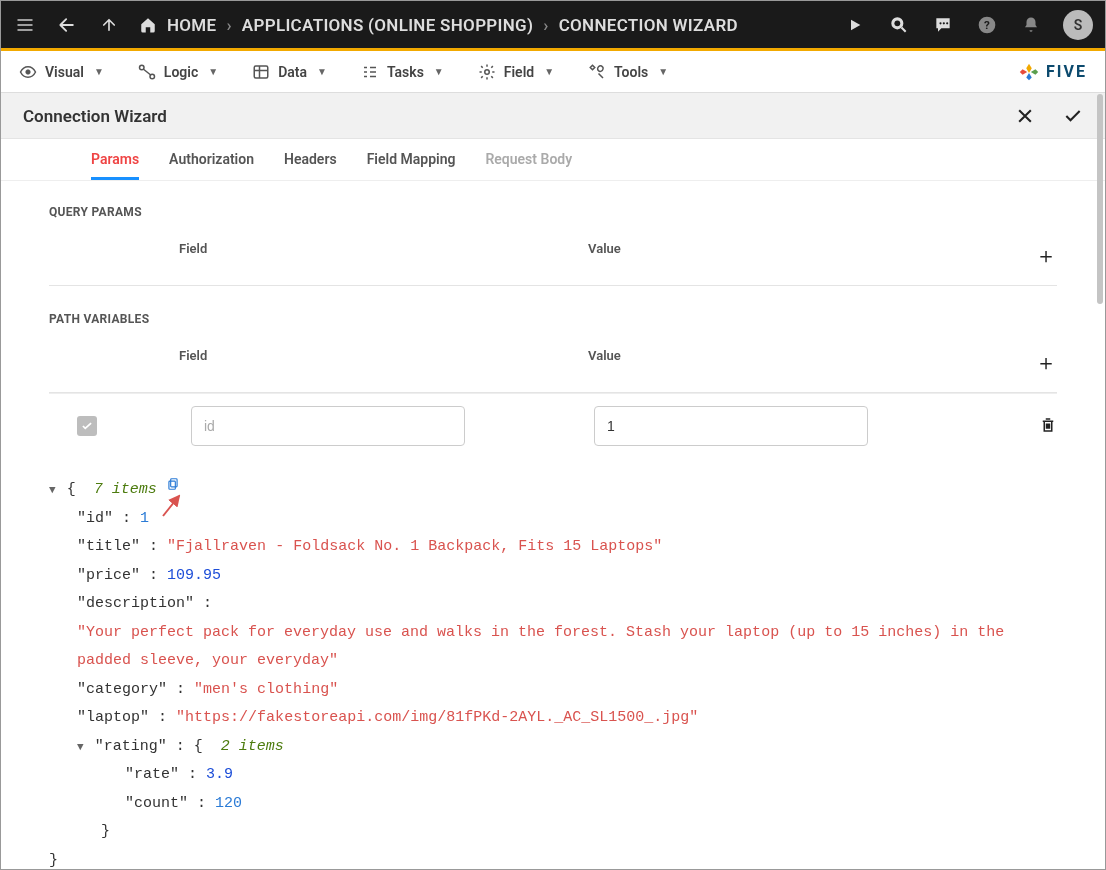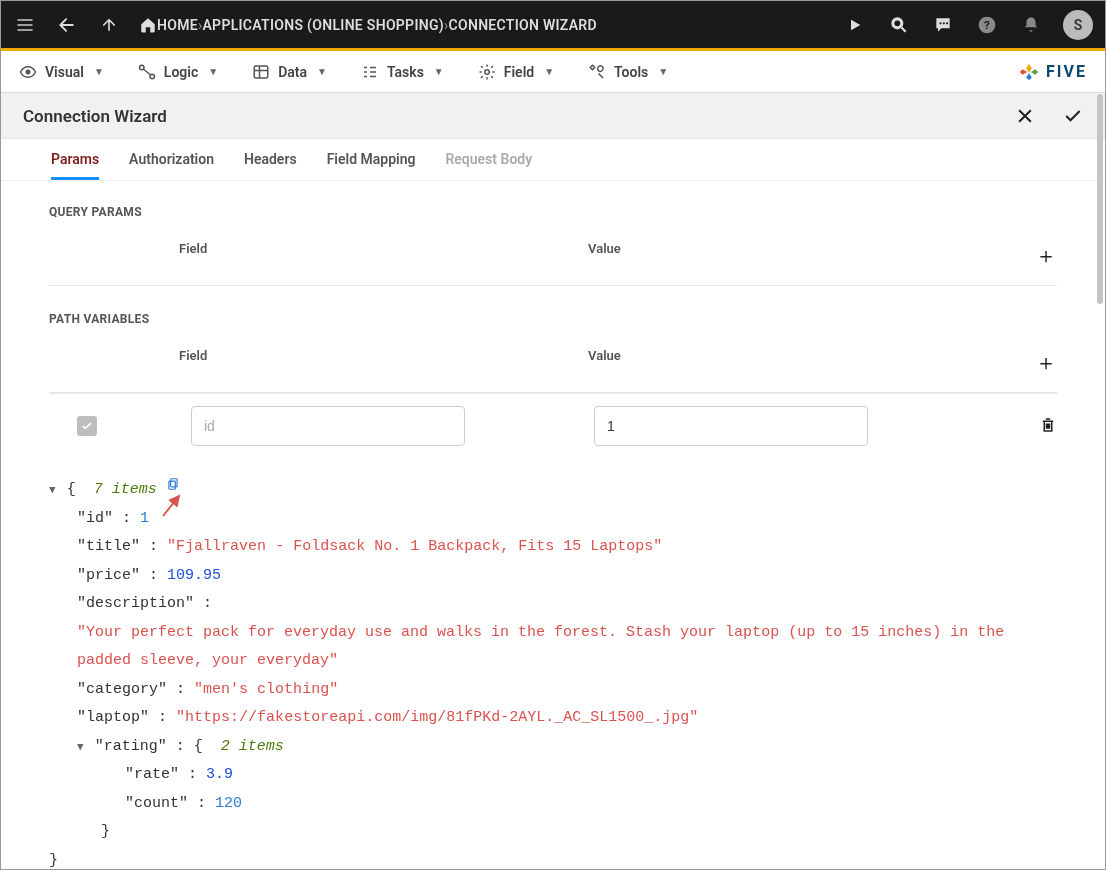--- a/index.html
+++ b/index.html
@@ -4,42 +4,42 @@
 <style>
   * { box-sizing: border-box; margin: 0; padding: 0; }
   html, body { width: 1106px; height: 870px; font-family: -apple-system, "Segoe UI", Roboto, Arial, sans-serif; font-size: 14px; background:#fff; color:#333; overflow:hidden; }
   body { border:1px solid #999; }
 
   
   .topbar { background:#1a1a1a; height:50px; display:flex; align-items:center; padding:0 12px; color:#ddd; border-bottom:3px solid #f2a900;}
   .topbar .left { display:flex; align-items:center; gap:18px; flex:1;}
   .topbar .right { display:flex; align-items:center; gap:20px;}
   .icon-btn { width:24px; height:24px; display:flex; align-items:center; justify-content:center; cursor:pointer; fill:#ddd; color:#ddd;}
-  .crumb { display:flex; align-items:center; gap:0; font-weight:600; font-size:14px; letter-spacing:0.3px;}
+  .crumb { display:flex; align-items:center; gap:10px; font-weight:600; font-size:17px; letter-spacing:0.3px;}
   .crumb-sep { color:#888;}
   .avatar { width:30px; height:30px; border-radius:50%; background:#bbb; color:#333; display:flex; align-items:center; justify-content:center; font-weight:600;}
 
   
   .menubar { height:42px; background:#fff; border-bottom:1px solid #ddd; display:flex; align-items:center; padding:0 18px; gap:34px;}
   .menu-item { display:flex; align-items:center; gap:8px; font-weight:600; color:#444; cursor:pointer;}
   .menu-item svg { width:18px; height:18px; fill:#555; stroke:#555;}
   .menu-caret { font-size:10px; color:#666; margin-left:2px;}
   .brand { margin-left:auto; display:flex; align-items:center; gap:6px; font-weight:700; letter-spacing:2px; color:#0c4a6e; font-size:16px;}
   .brand-logo { width:22px; height:22px; }
 
   
   .panel-header { height:46px; background:#f1f1f1; border-bottom:1px solid #e4e4e4; display:flex; align-items:center; padding:0 22px;}
   .panel-title { font-weight:600; font-size:17px; color:#333; flex:1;}
   .panel-actions { display:flex; gap:28px; align-items:center;}
   .panel-actions svg { width:20px; height:20px; stroke:#222; cursor:pointer; }
 
   
   .tabs { display:flex; gap:30px; padding:12px 50px 0 50px; border-bottom:1px solid #eee;}
   .tab { font-weight:600; color:#555; padding-bottom:10px; cursor:pointer;}
-  .tab.active { color:#7f1d1d; border-bottom:3px solid #1890ff;}
+  .tab.active { color:#ef4444; border-bottom:3px solid #1890ff;margin-left:40px;}
   .tab.disabled { color:#aaa; cursor:default;}
 
   
   .content { padding:24px 48px; height:calc(870px - 50px - 42px - 46px - 44px); overflow-y:auto;}
   .section-label { font-size:12px; font-weight:700; color:#555; letter-spacing:0.3px; margin-bottom:16px;}
   .grid-head { display:grid; grid-template-columns:130px 1fr 1fr 60px; padding:6px 0 14px 0; border-bottom:1px solid #e4e4e4; font-weight:600; color:#555; font-size:13px;}
   .grid-head .gh-field { grid-column:2; }
   .grid-head .gh-value { grid-column:3; }
   .grid-head .gh-plus { grid-column:4; text-align:right; font-size:22px; font-weight:400; color:#222; cursor:pointer;}
   .spacer { height:26px;}

